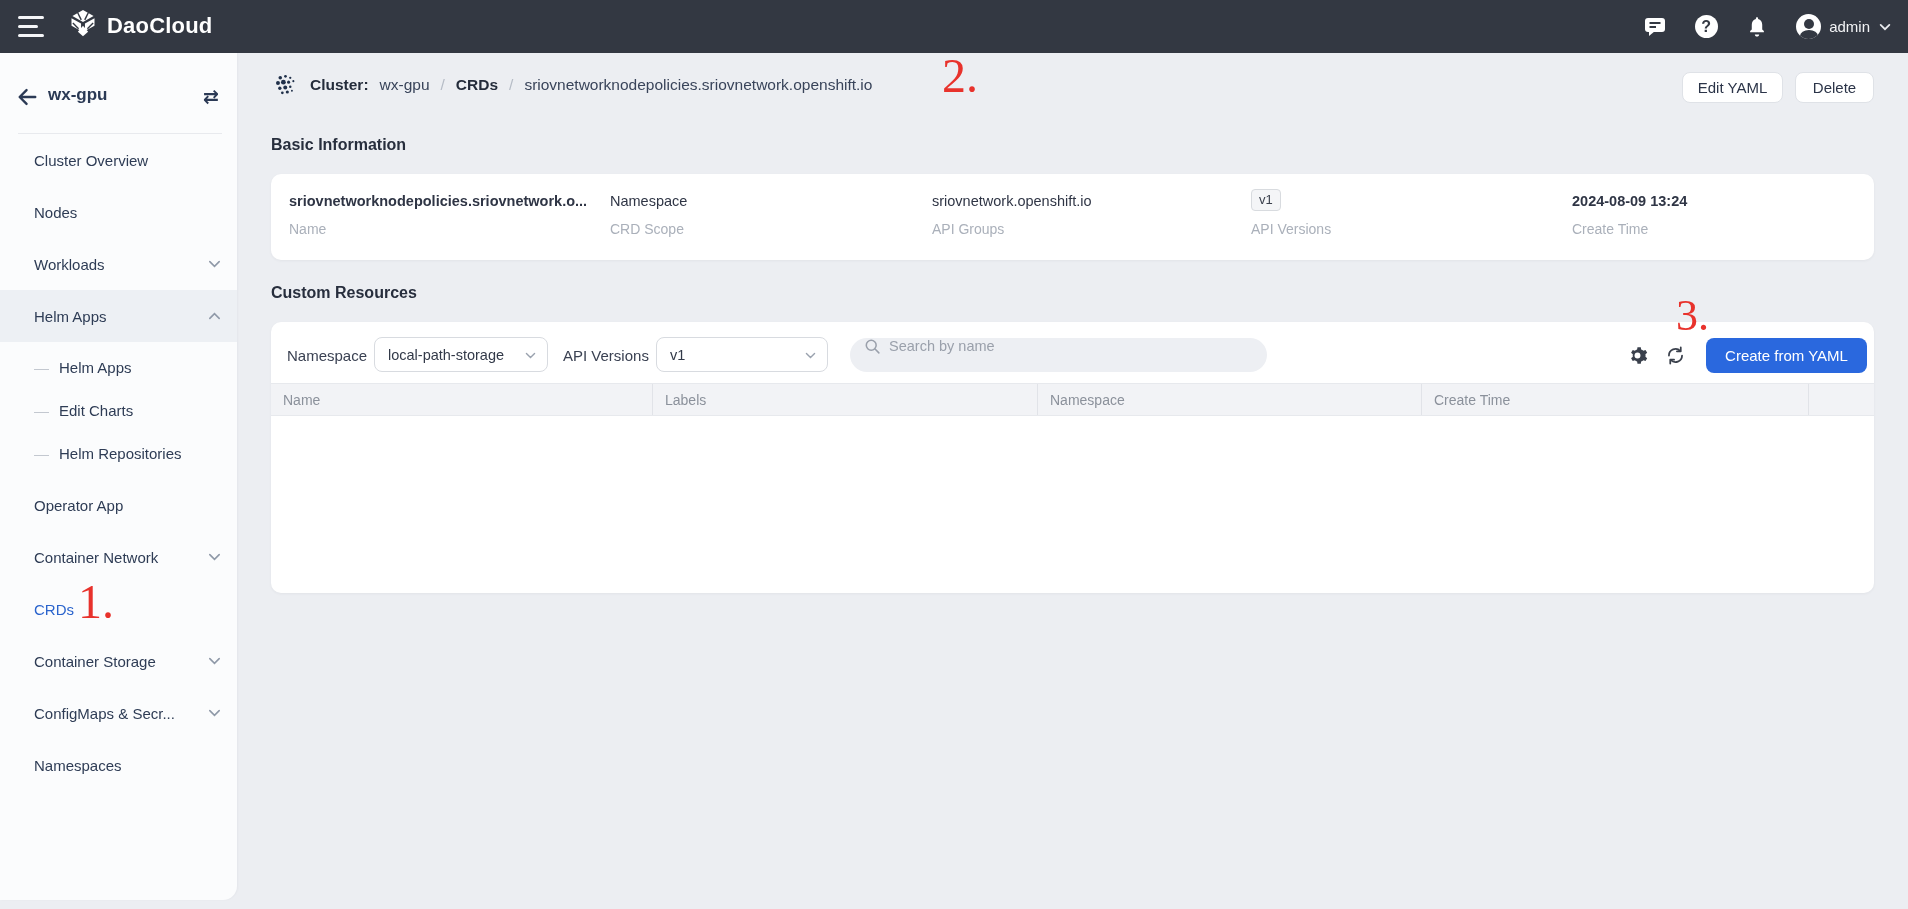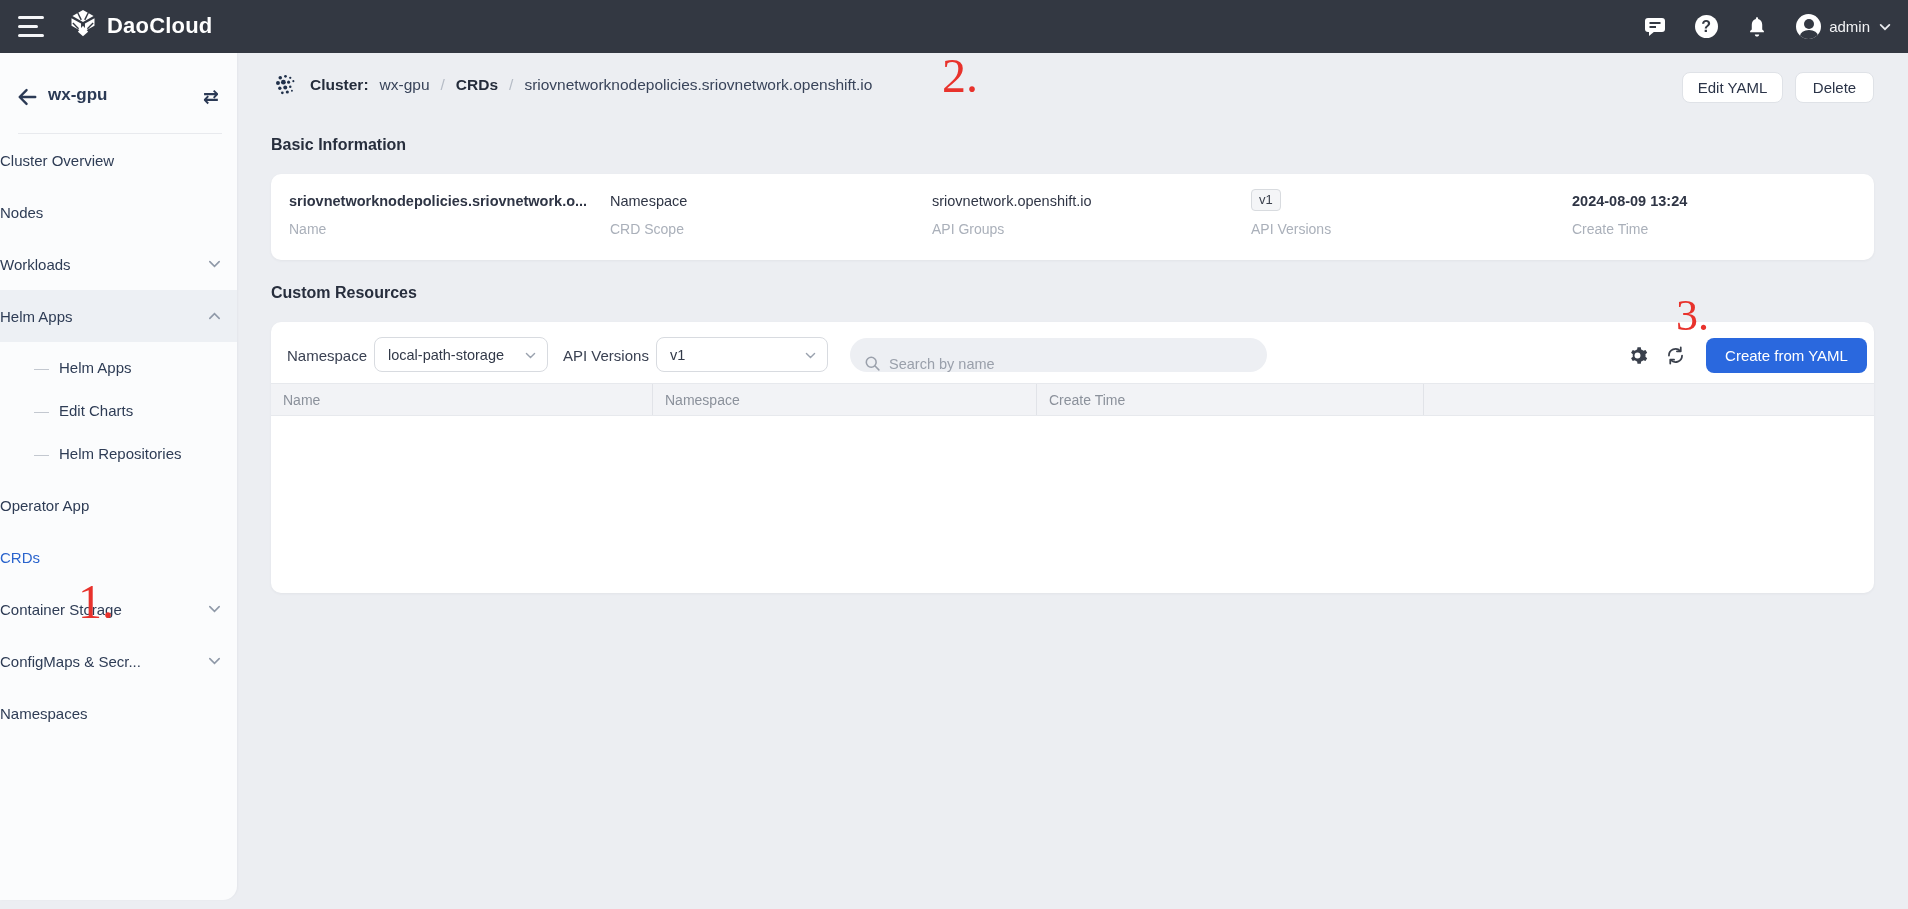--- a/index.html
+++ b/index.html
@@ -24,21 +24,21 @@
   .avatar-circle .body { position:absolute; left:3.5px; top:16px; width:18px; height:12px; border-radius:50%; background:#333842; }
 
   
   .sidebar { position:absolute; left:0; top:53px; width:237px; height:847px; background:#fbfcfd; border-radius:0 0 14px 0; box-shadow:1px 0 2px rgba(40,50,70,.04); }
   .sb-header { position:absolute; left:0; top:24px; width:237px; height:42px; }
   .sb-back { position:absolute; left:16px; top:9px; width:22px; height:22px; cursor:pointer; }
   .sb-title { position:absolute; left:48px; top:8px; font-size:17px; font-weight:bold; color:#2b3a55; }
   .sb-switch { position:absolute; left:200px; top:9px; width:22px; height:22px; cursor:pointer; color:#2b3a55; font-size:19px; font-weight:bold; line-height:22px; text-align:center; }
   .sb-divider { position:absolute; left:18px; top:80px; width:204px; height:1px; background:#e8eaee; }
   .sb-nav { position:absolute; left:0; top:81px; width:237px; display:flex; flex-direction:column; }
-  .sb-item { position:relative; height:52px; display:flex; align-items:center; font-size:15px; color:#2e3c55; cursor:pointer; }
+  .sb-item { position:relative; height:52px; display:flex; align-items:center; padding-left:34px; font-size:15px; color:#2e3c55; cursor:pointer; }
   .sb-item.sub { height:43px; padding-left:34px; }
   .sb-item.active { background:#edf0f4; }
   .sb-item.selected .sb-label { color:#2a64cd; }
   .sb-item .dash { color:#c3c8d0; margin-right:11px; font-size:15px; letter-spacing:-1px; }
   .sb-chevron { position:absolute; right:15px; top:50%; transform:translateY(-50%); width:15px; height:15px; }
   .sub-group { margin-top:4px; margin-bottom:4px; display:flex; flex-direction:column; }
 
   
   .breadcrumb { position:absolute; left:274px; top:68px; height:34px; display:flex; align-items:center; gap:11px; font-size:15.5px; }
   .bc-prefix { font-weight:bold; color:#242c3b; }
@@ -56,21 +56,21 @@
   .bi-field { position:absolute; top:0; height:86px; }
   .bi-value { position:absolute; top:19px; font-size:14.5px; color:#2f3545; white-space:nowrap; }
   .bi-value.strong { font-weight:bold; }
   .bi-label { position:absolute; top:47px; font-size:14px; color:#aab0ba; white-space:nowrap; }
   .badge { display:inline-block; font-size:13px; color:#3a404c; background:#f4f5f7; border:1px solid #d8dbdf; border-radius:4px; padding:1px 7px; line-height:18px; }
 
   .cr-card { top:322px; height:271px; }
   .filter-label { position:absolute; top:25px; font-size:15px; color:#3a4152; }
   .select { position:absolute; top:15px; height:35px; background:#ffffff; border:1px solid #d8dbe0; border-radius:8px; display:flex; align-items:center; padding:0 30px 0 13px; font-size:14.5px; color:#323948; cursor:pointer; }
   .select .sel-chevron { position:absolute; right:10px; top:11px; }
-  .searchbox { position:absolute; left:579px; top:16px; width:417px; height:34px; background:#edeff3; border-radius:17px; display:flex; align-items:flex-end; padding:0 14px; gap:8px; }
+  .searchbox { position:absolute; left:579px; top:16px; width:417px; height:34px; background:#edeff3; border-radius:17px; display:flex; align-items:flex-start; padding:0 14px; gap:8px; }
   .searchbox input { flex:1; background:transparent; border:none; outline:none; font-size:14.5px; color:#2b3448; font-family:inherit; }
   .searchbox input::placeholder { color:#9aa0ab; }
   .tool-btn { position:absolute; top:21px; width:24px; height:24px; display:flex; align-items:center; justify-content:center; cursor:pointer; }
   .btn-create { position:absolute; left:1435px; top:16px; width:161px; height:35px; background:#2a68de; border:none; border-radius:8px; color:#ffffff; font-size:15px; display:flex; align-items:center; justify-content:center; cursor:pointer; font-family:inherit; }
 
   .table-header { position:absolute; left:0; top:61px; width:1603px; height:33px; background:#f2f3f6; border-top:1px solid #e7e9ed; border-bottom:1px solid #e7e9ed; display:flex; }
   .th-cell { display:flex; align-items:center; padding-left:12px; font-size:14px; color:#8b919b; }
   .th-cell + .th-cell { border-left:1px solid #e1e3e8; }
   .empty-block { position:absolute; left:711px; top:128px; width:180px; text-align:center; }
   .empty-text { margin-top:10px; font-size:14px; color:#a7acb4; }
@@ -172,20 +172,26 @@
           <span class="dash">—</span>
           <span class="sb-label">Edit Charts</span>
         </div>
         <div class="sb-item sub">
           <span class="dash">—</span>
           <span class="sb-label">Helm Repositories</span>
         </div>
       </div>
       <div class="sb-item">
         <span class="sb-label">Operator App</span>
+      </div>
+      <div class="sb-item">
+        <span class="sb-label">Container Network</span>
+        <svg class="sb-chevron" viewBox="0 0 16 16">
+            <path d="M3 5.5 L8 10.5 L13 5.5" stroke="#8f99a8" stroke-width="1.7" fill="none" stroke-linecap="round"></path>
+          </svg>
       </div>
       <div class="sb-item selected">
         <span class="sb-label">CRDs</span>
       </div>
       <div class="sb-item">
         <span class="sb-label">Container Storage</span>
         <svg class="sb-chevron" viewBox="0 0 16 16">
             <path d="M3 5.5 L8 10.5 L13 5.5" stroke="#8f99a8" stroke-width="1.7" fill="none" stroke-linecap="round"></path>
           </svg>
       </div>
@@ -293,20 +299,21 @@
         <path d="M4.5 12a7.5 7.5 0 0 1 13-5.1" fill="none" stroke="#3a404c" stroke-width="2" stroke-linecap="round"></path>
         <path d="M19.5 12a7.5 7.5 0 0 1-13 5.1" fill="none" stroke="#3a404c" stroke-width="2" stroke-linecap="round"></path>
         <path d="M18 2.8 v4.4 h-4.4" fill="none" stroke="#3a404c" stroke-width="2" stroke-linecap="round" stroke-linejoin="round"></path>
         <path d="M6 21.2 v-4.4 h4.4" fill="none" stroke="#3a404c" stroke-width="2" stroke-linecap="round" stroke-linejoin="round"></path>
       </svg>
     </div>
     <button class="btn-create">Create from YAML</button>
 
     <div class="table-header">
       <div class="th-cell" style="width:381px;">Name</div>
+      <div class="th-cell" style="width:385px;">Labels</div>
       <div class="th-cell" style="width:384px;">Namespace</div>
       <div class="th-cell" style="width:387px;">Create Time</div>
       <div class="th-cell" style="flex:1;"></div>
     </div>
 
   </div>
 
   <div class="annotation" style="left:78px; top:578px; font-size:48px;">1.</div>
   <div class="annotation" style="left:942px; top:52px; font-size:48px;">2.</div>
   <div class="annotation" style="left:1676px; top:294px; font-size:44px;">3.</div>

